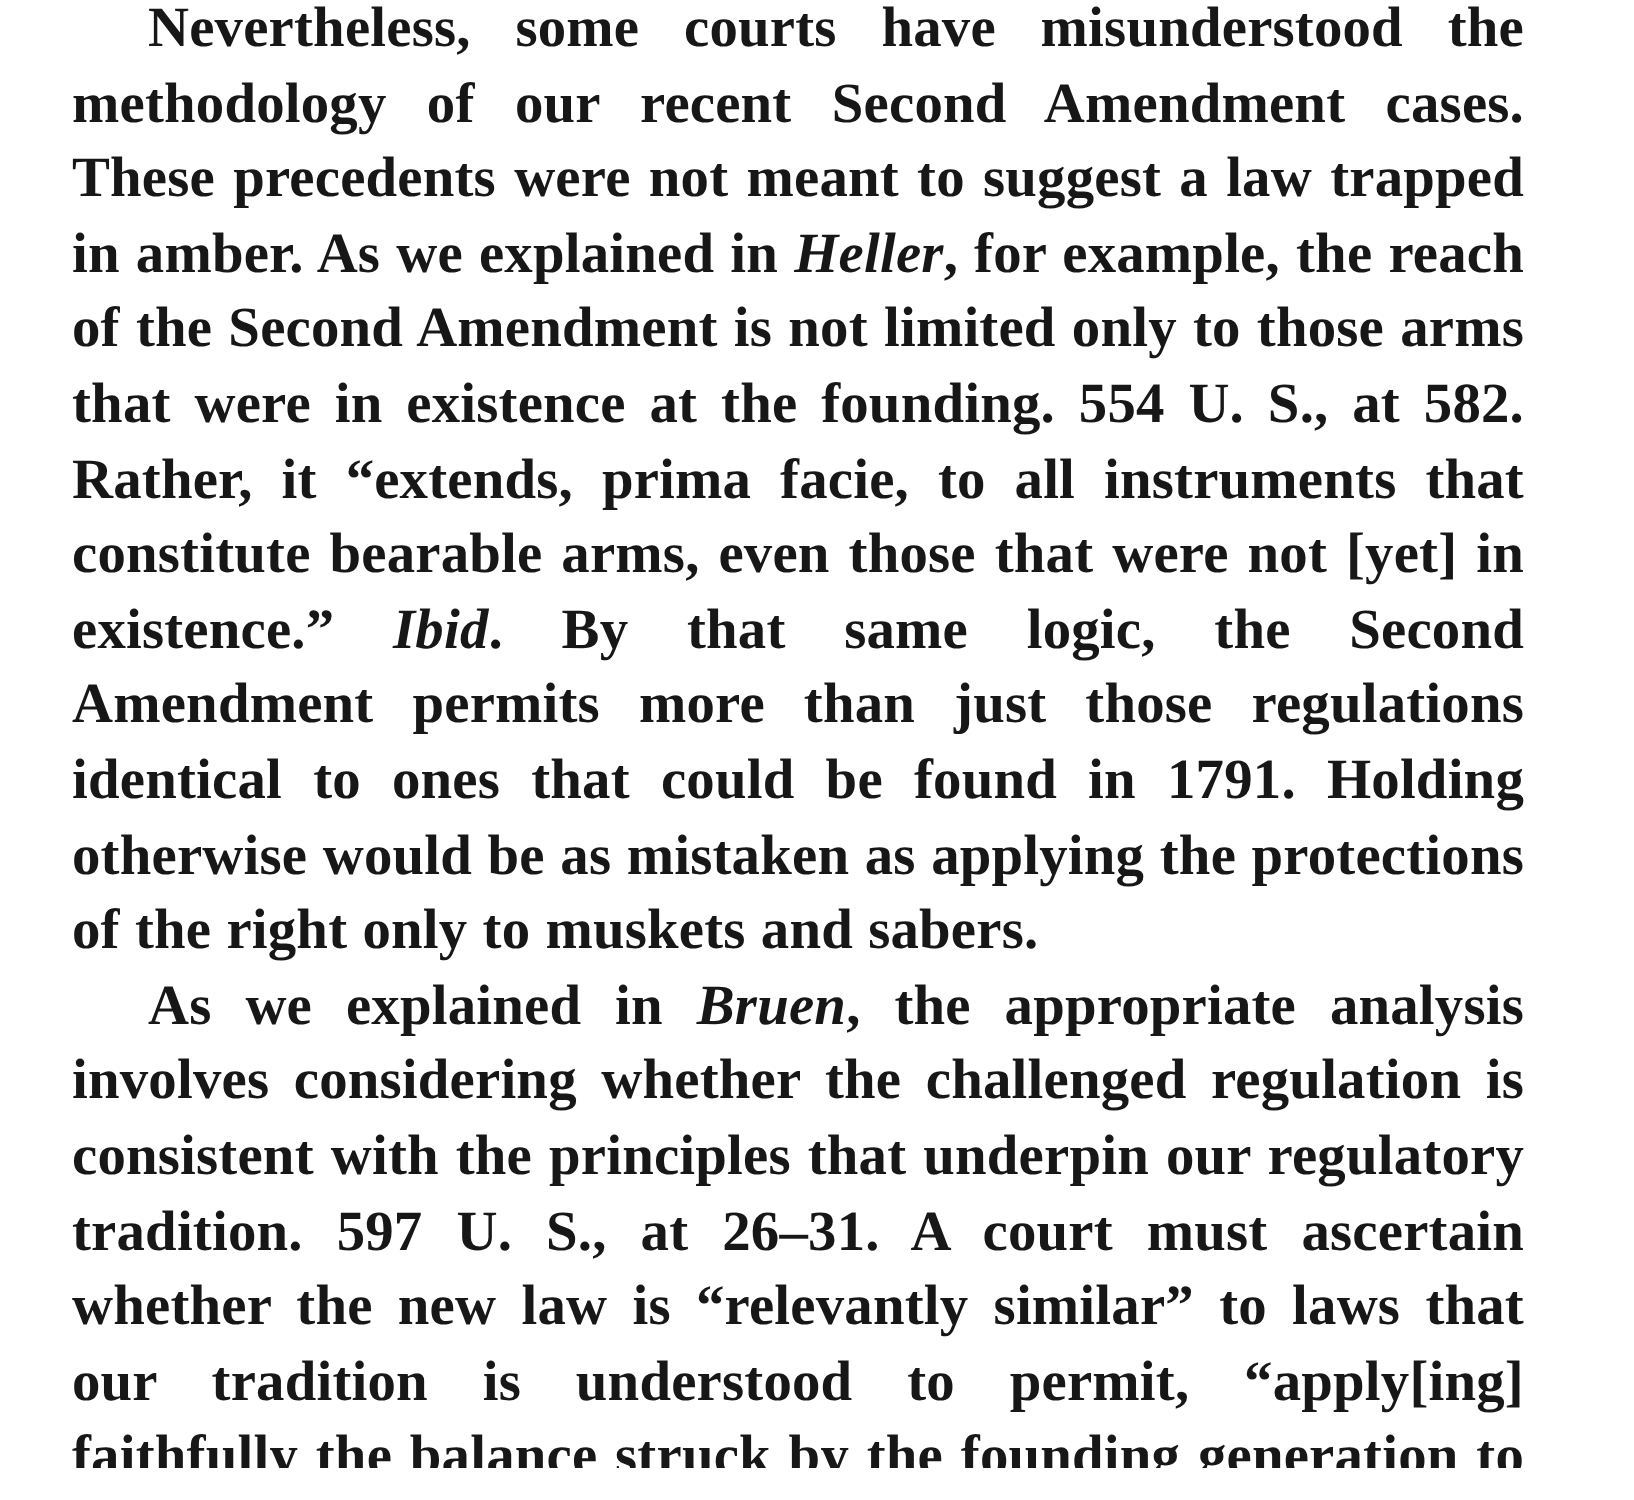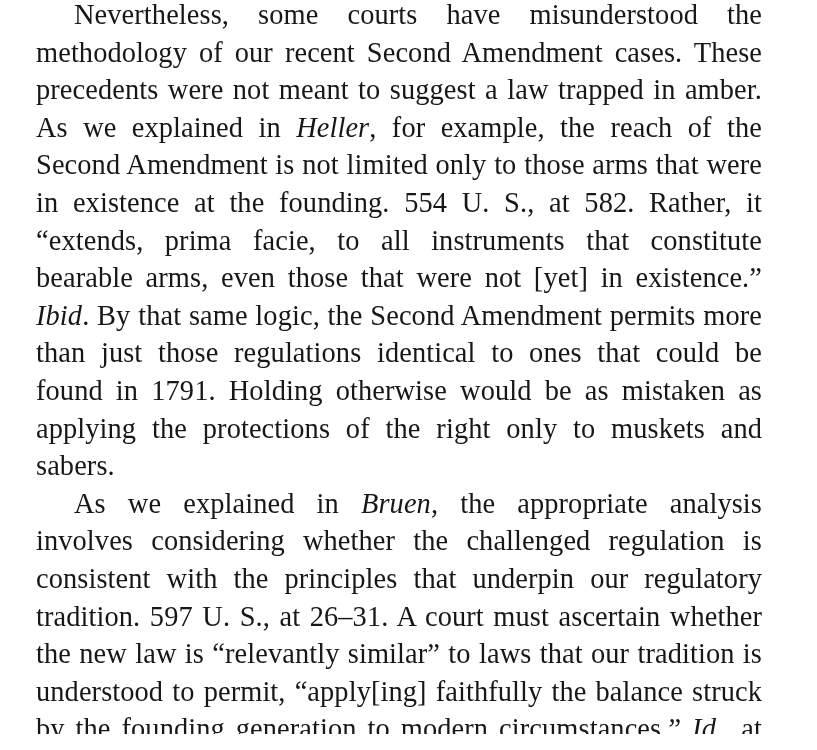--- a/index.html
+++ b/index.html
@@ -8,20 +8,21 @@
     background: #ffffff;
   }
   .page {
     position: relative;
     width: 817px;
     height: 750px;
     background: #ffffff;
     overflow: hidden;
     font-family: "Liberation Serif", serif;
     color: #171717;
+    font-weight: bold;
   }
   .text-column {
     position: absolute;
     left: 36px;
     top: -4px;
     width: 726px;
   }
   p.para {
     margin: 0;
     font-size: 28.4px;

